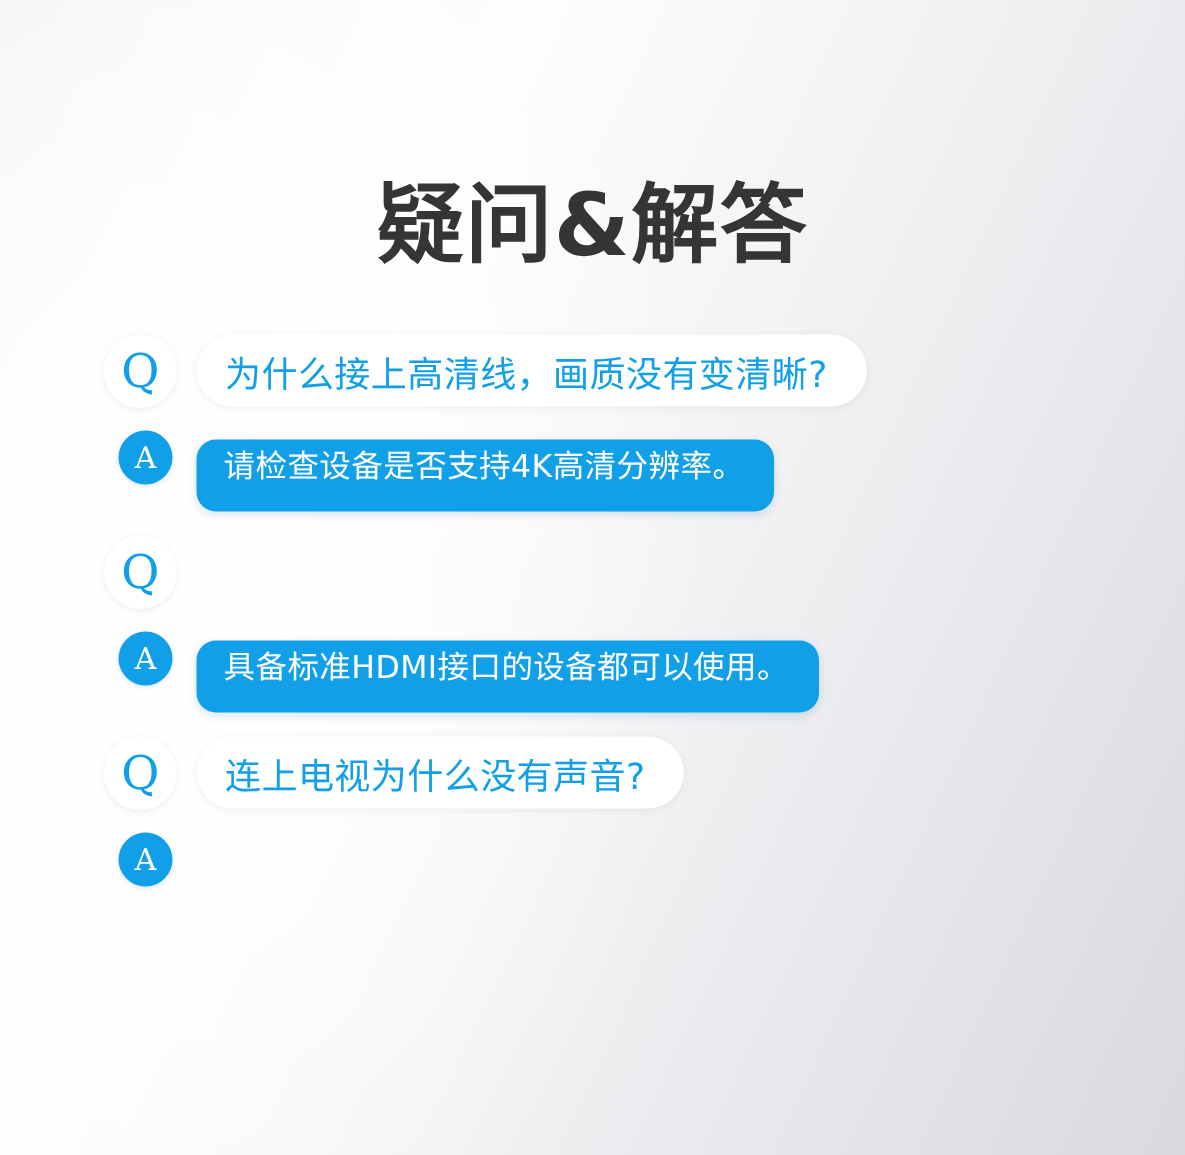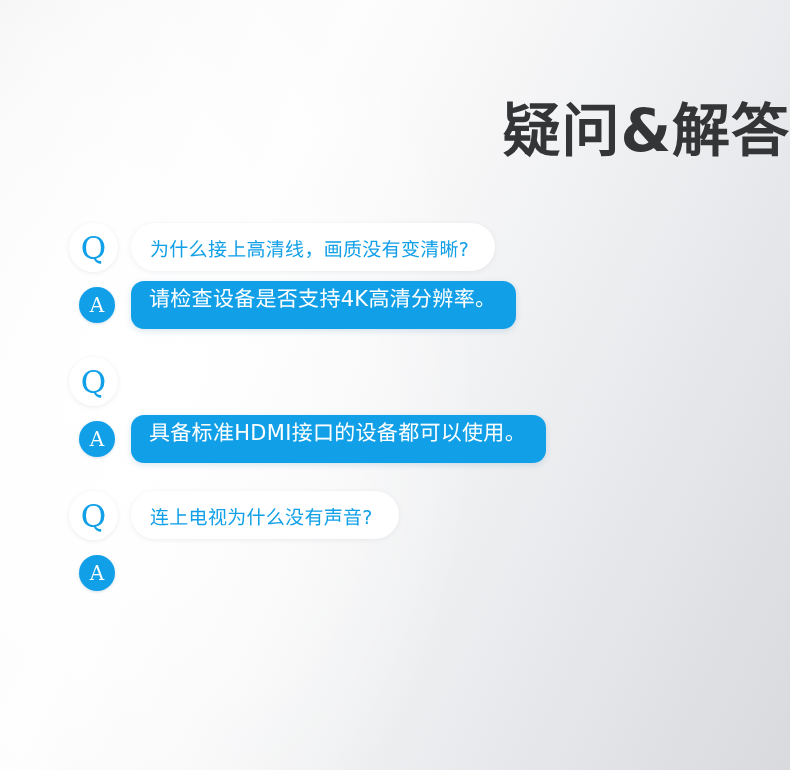--- a/index.html
+++ b/index.html
@@ -50,23 +50,23 @@
     position: relative;
     z-index: 2;
     width: 790px;
     height: 770px;
   }
 
   
   .page-title {
     position: absolute;
     left: 0;
-    top: 95px;
-    width: 790px;
-    text-align: right;
+    top: 114px;
+    width: 790px;
+    text-align: center;
     font-size: 58px;
     line-height: 72px;
     font-weight: bold;
     letter-spacing: 1px;
     color: #333537;
     font-family: "DejaVu Sans", "Liberation Sans", sans-serif;
   }
 
   
   .faq-list {
@@ -132,27 +132,27 @@
     font-family: "DejaVu Sans", "Liberation Sans", sans-serif;
   }
 
   .bubble-q {
     top: 9px;
     height: 48px;
     padding: 0 26px 0 19px;
     border-radius: 24px;
     background: #ffffff;
     color: #11a0e8;
-    font-size: 19px;
+    font-size: 24px;
     letter-spacing: 0.3px;
     box-shadow: 0 1px 5px rgba(120,128,140,0.13);
   }
 
   .bubble-a {
-    top: 0;
+    top: 12px;
     height: 48px;
     padding: 0 20px 16px 18px;
     border-radius: 13px;
     background: #11a0e8;
     color: #ffffff;
     font-size: 21px;
     letter-spacing: 0.3px;
     box-shadow: 0 2px 6px rgba(40,120,170,0.18);
   }
 </style>

